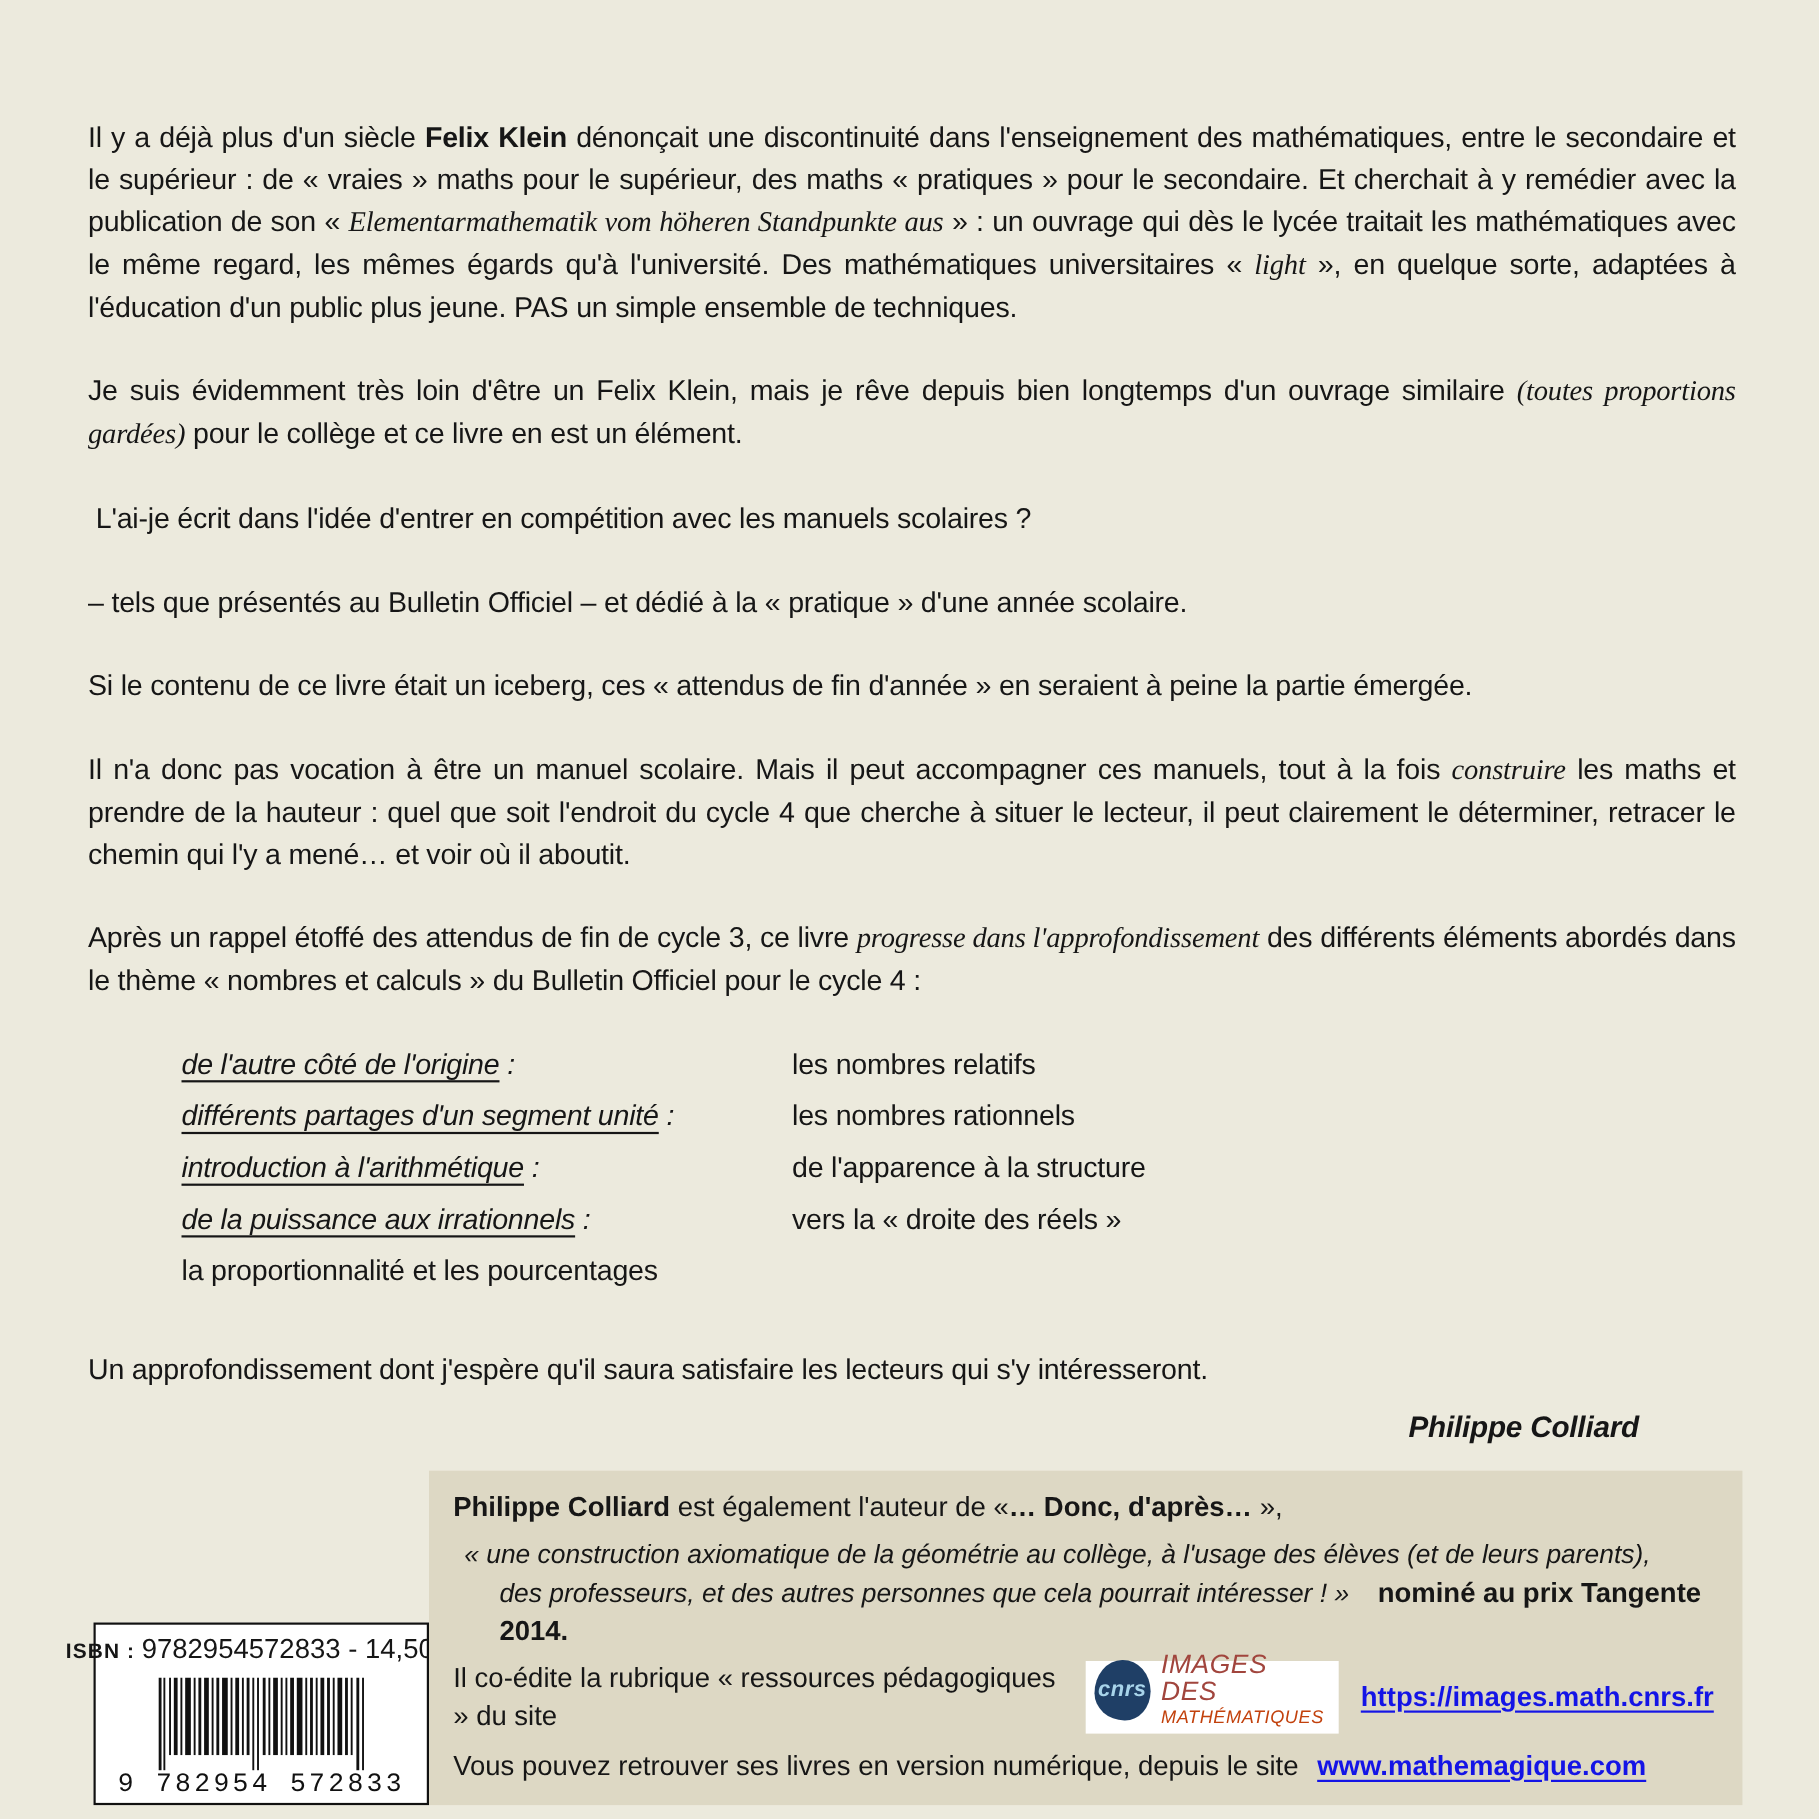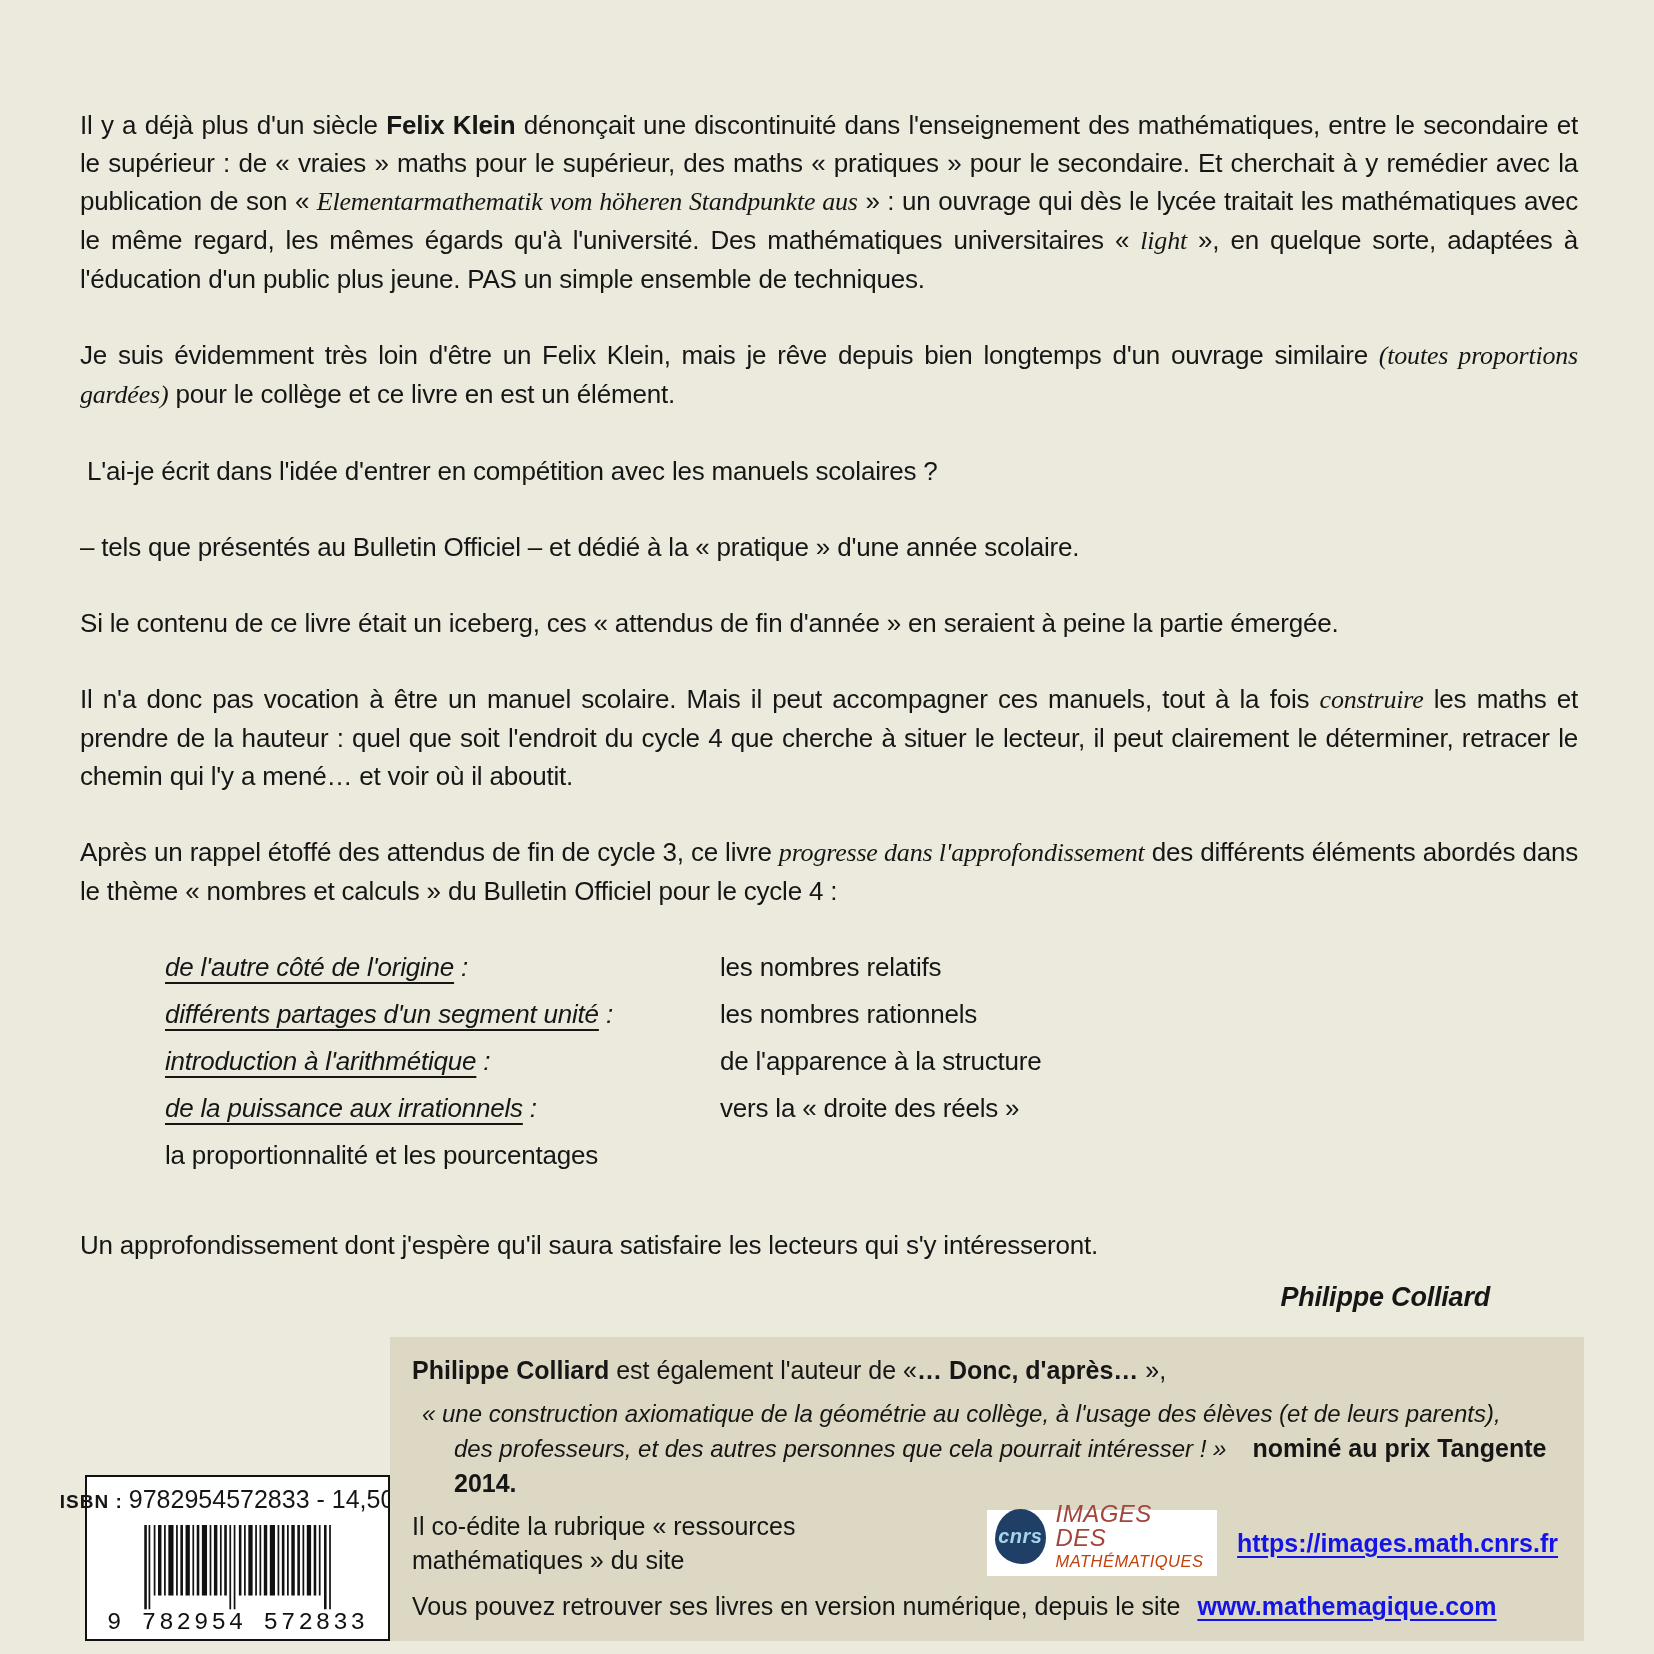--- a/index.html
+++ b/index.html
@@ -201,21 +201,21 @@
     <div class="barcode-digits">9 782954 572833</div>
   </div>
 
   <div class="info-box">
     <div><b>Philippe Colliard</b><span> est également l'auteur de «</span><b>… Donc, d'après…</b><span> »,</span></div>
 
     <div class="info-quote">« une construction axiomatique de la géométrie au collège, à l'usage des élèves (et de leurs parents),</div>
     <div class="info-quote2"><span>des professeurs, et des autres personnes que cela pourrait intéresser ! »</span><span class="award">nominé au prix Tangente 2014.</span></div>
 
     <div class="site-row">
-      <span>Il co-édite la rubrique « ressources mathématiques » du site</span>
+      <span>Il co-édite la rubrique « ressources pédagogiques » du site</span>
       <span class="cnrs-logo">
         <span class="cnrs-circle">cnrs</span>
         <span class="im-text">
           <span class="im-title">IMAGES DES</span>
           <span class="im-sub">MATHÉMATIQUES</span>
         </span>
       </span>
       <a class="link">https://images.math.cnrs.fr</a>
     </div>
 

